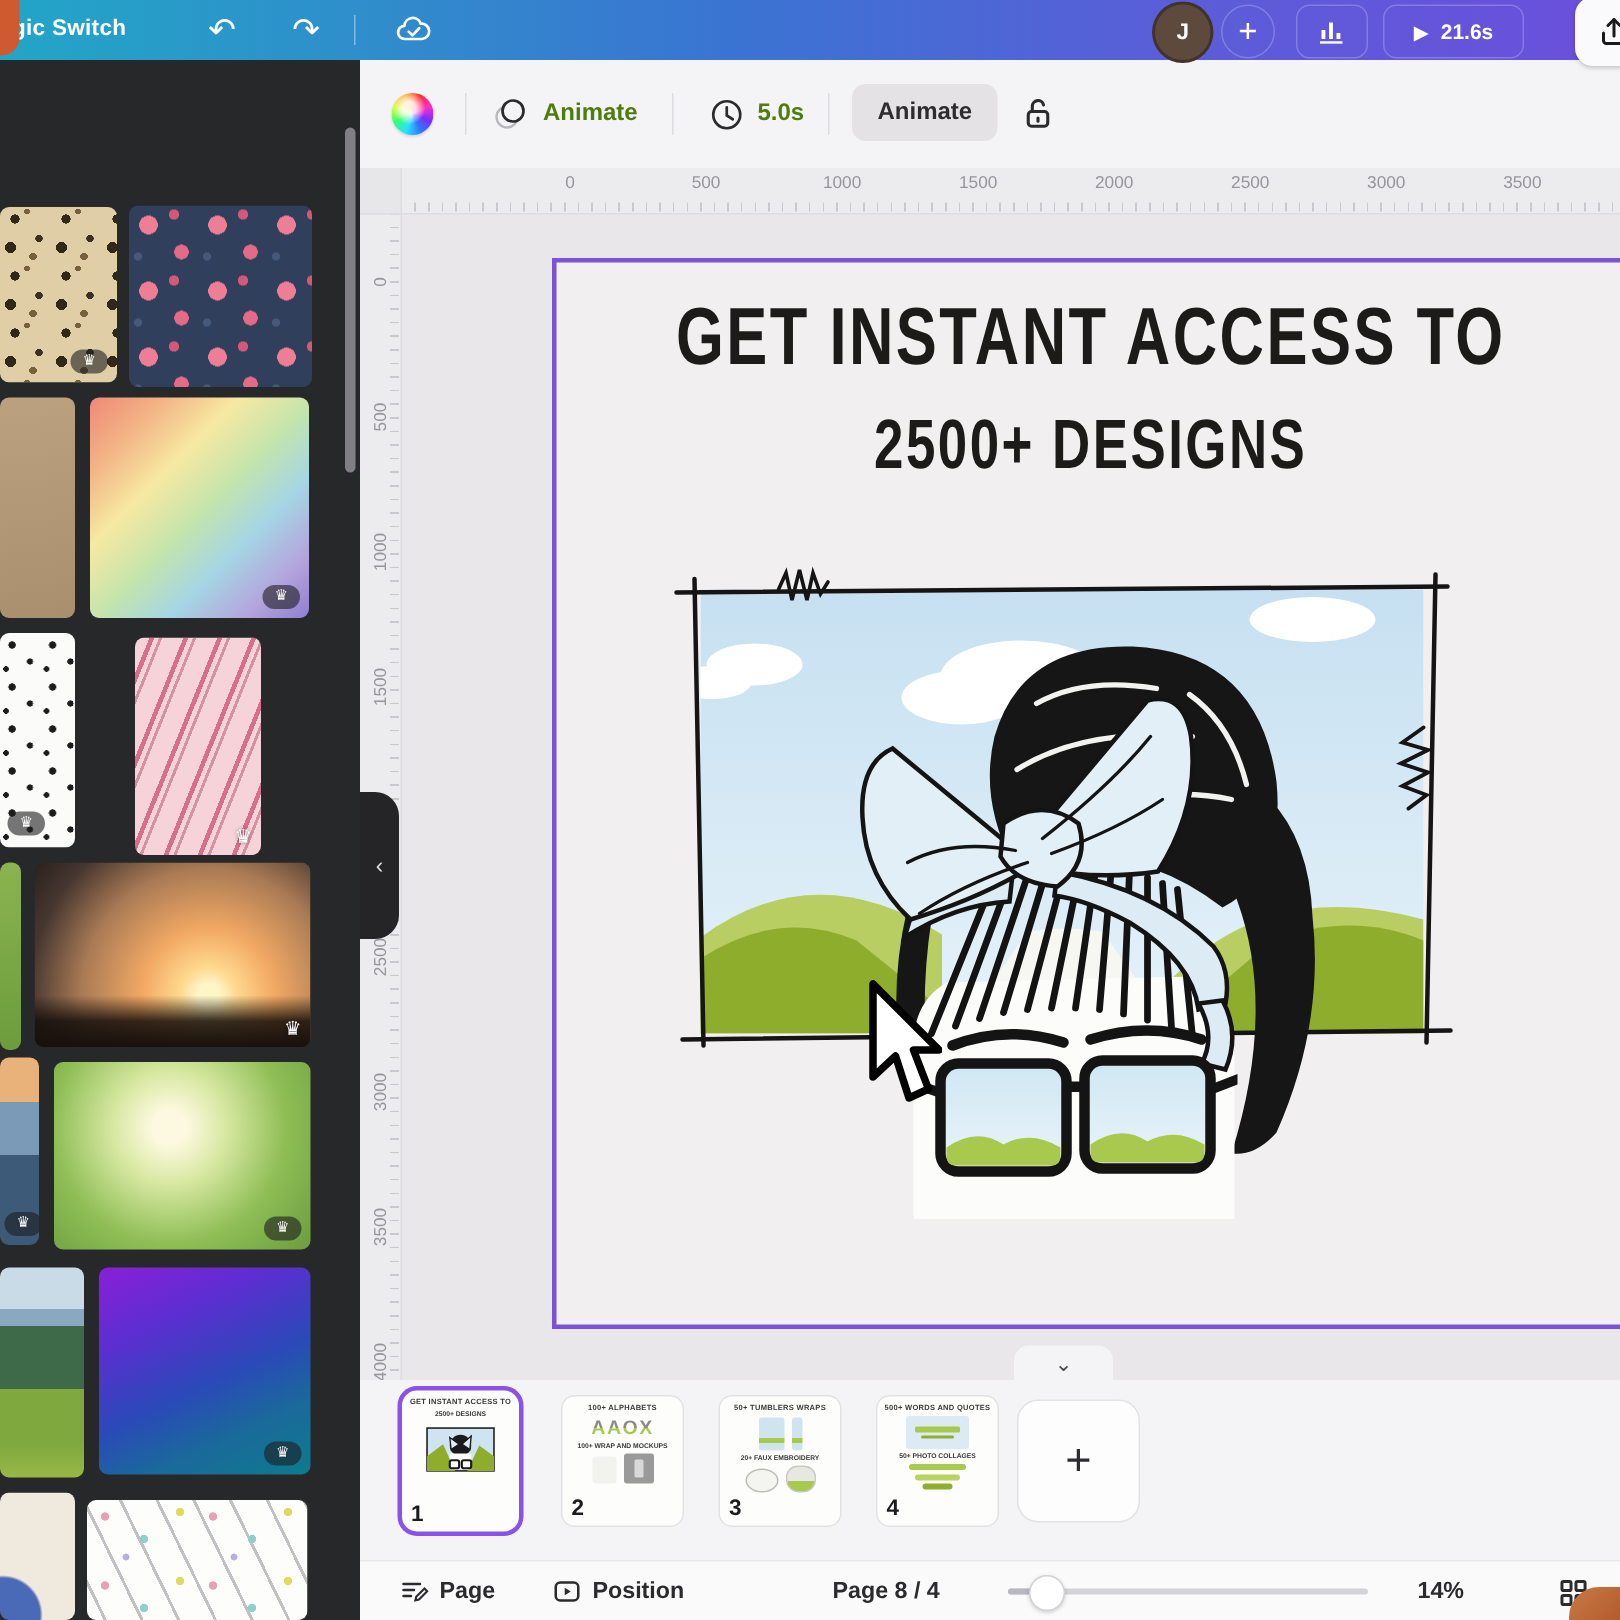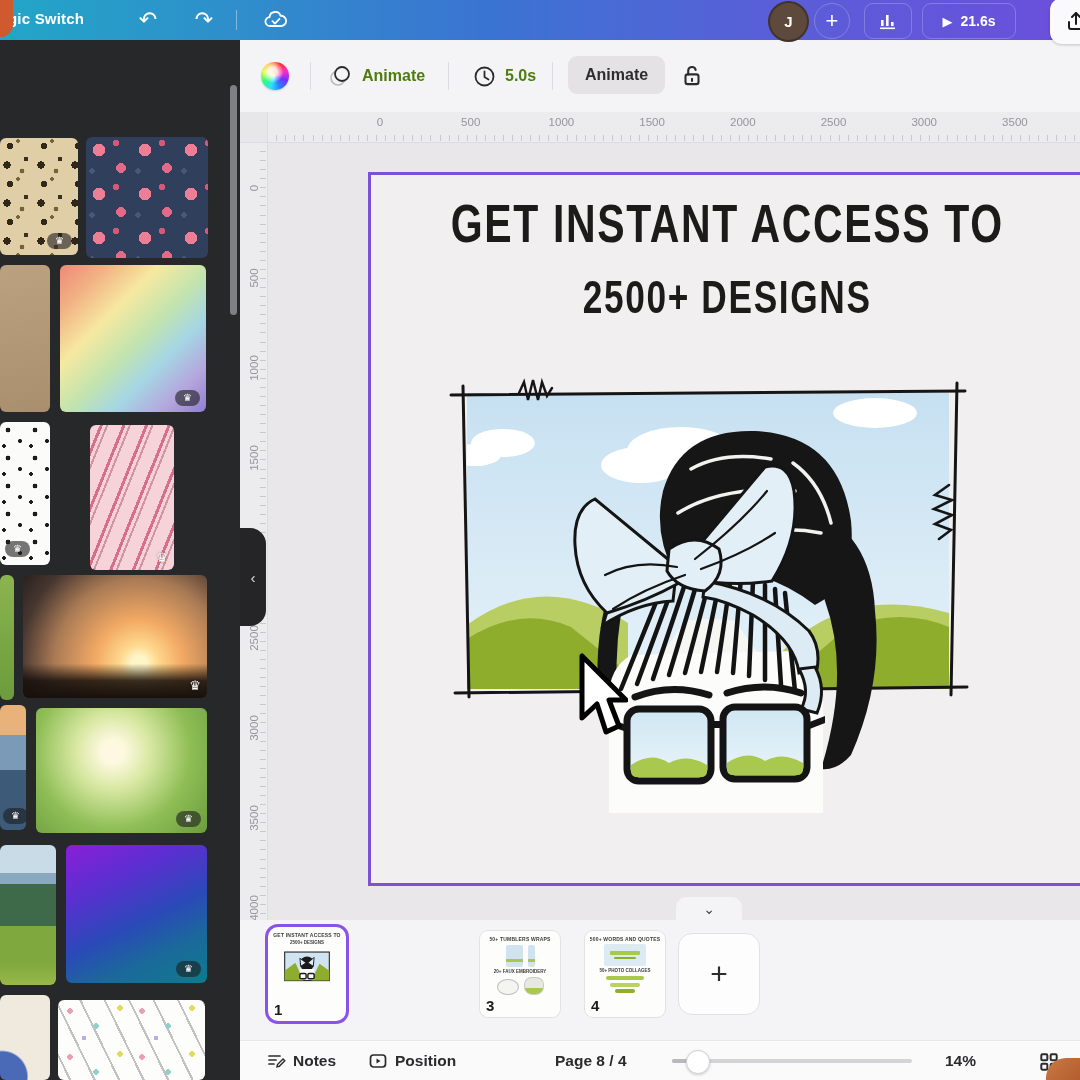--- a/index.html
+++ b/index.html
@@ -471,20 +471,30 @@
         <path d="M53,24 L42,16 L33,35 L53,35 Z" fill="#8fad2c"></path>
         <circle cx="28" cy="16" r="8" fill="#1a1a1a"></circle>
         <path d="M20,10 L27,15 L21,19 Z" fill="#dcebf4" stroke="#1a1a1a" stroke-width="1"></path>
         <path d="M36,9 L29,15 L35,19 Z" fill="#dcebf4" stroke="#1a1a1a" stroke-width="1"></path>
         <rect x="20" y="22" width="16" height="12" fill="#fbfbf9"></rect>
         <rect x="20" y="27" width="7" height="6" rx="1.5" fill="none" stroke="#1a1a1a" stroke-width="1.6"></rect>
         <rect x="29" y="27" width="7" height="6" rx="1.5" fill="none" stroke="#1a1a1a" stroke-width="1.6"></rect>
       </svg>
       <span class="page-num">1</span>
     </div>
+    <div class="page-thumb pt2">
+      <div class="pt-line l1">100+ ALPHABETS</div>
+      <div class="pt-letters">AAOX</div>
+      <div class="pt-line l2">100+ WRAP AND MOCKUPS</div>
+      <div class="pt-art-row">
+        <span class="mini-blank"></span>
+          <span class="mini-mockup-box"></span>
+      </div>
+      <span class="page-num">2</span>
+    </div>
     <div class="page-thumb pt3">
       <div class="pt-line l1">50+ TUMBLERS WRAPS</div>
       <div class="pt-art-row">
         <span class="mini-tumbler"></span>
           <span class="mini-tumbler slim"></span>
       </div>
       <div class="pt-line l2">20+ FAUX EMBROIDERY</div>
       <div class="pt-art-row">
         <span class="mini-embroidery-oval"></span>
           <span class="mini-embroidery-shape"></span>
@@ -511,21 +521,21 @@
   </div>
 
   <div class="bottombar">
     <div class="bb-item bb-notes">
       <svg width="20" height="20" viewBox="0 0 20 20" fill="none" stroke="#2b2b2d" stroke-width="1.7" stroke-linecap="round">
         <path d="M3 5 h11"></path>
           <path d="M3 9 h7"></path>
           <path d="M3 13 h5"></path>
         <path d="M11.5 13.5 l5.5-5.5 l1.8 1.8 l-5.5 5.5 l-2.4 .6 z" stroke-width="1.4"></path>
       </svg>
-      <span>Notes</span>
+      <span>Page</span>
     </div>
     <div class="bb-item bb-duration">
       <svg width="20" height="20" viewBox="0 0 20 20" fill="none">
         <rect x="2.5" y="4" width="15" height="12" rx="3" stroke="#2b2b2d" stroke-width="1.7"></rect>
         <polygon points="8.5,7.5 12.5,10 8.5,12.5" fill="#2b2b2d"></polygon>
       </svg>
       <span>Position</span>
     </div>
     <div class="bb-item bb-page">
       <span>Page 8 / 4</span>

